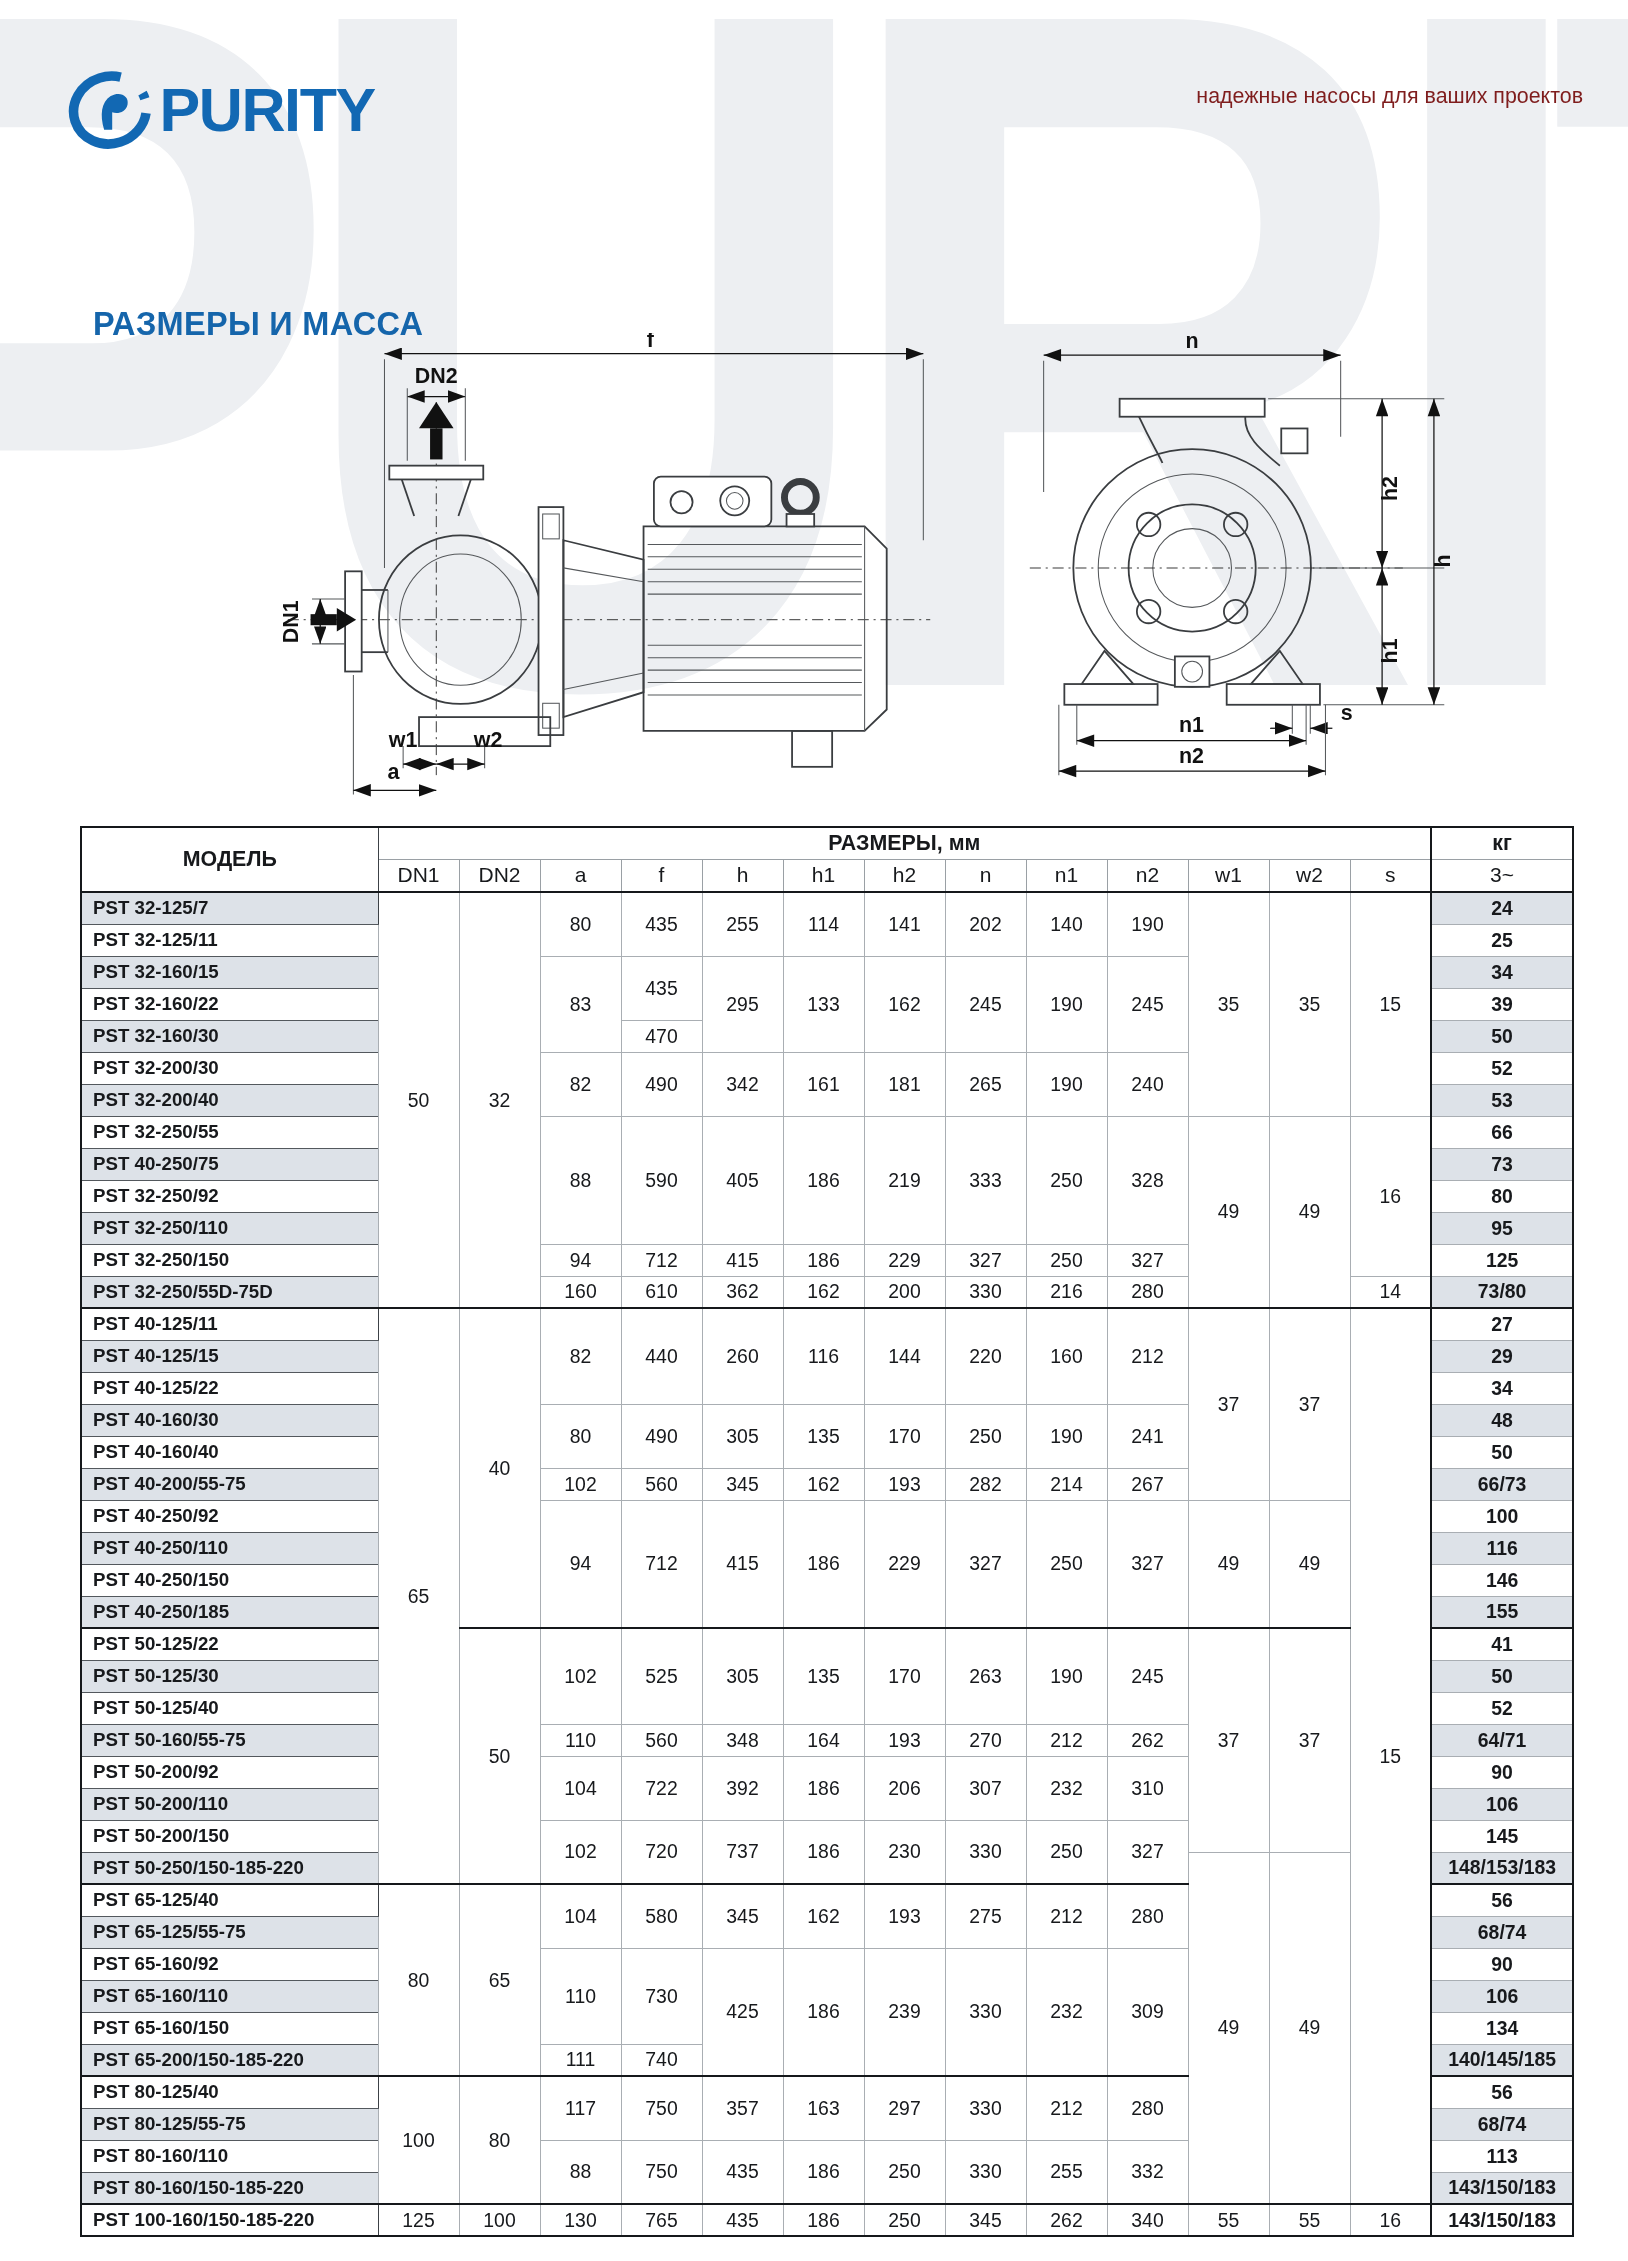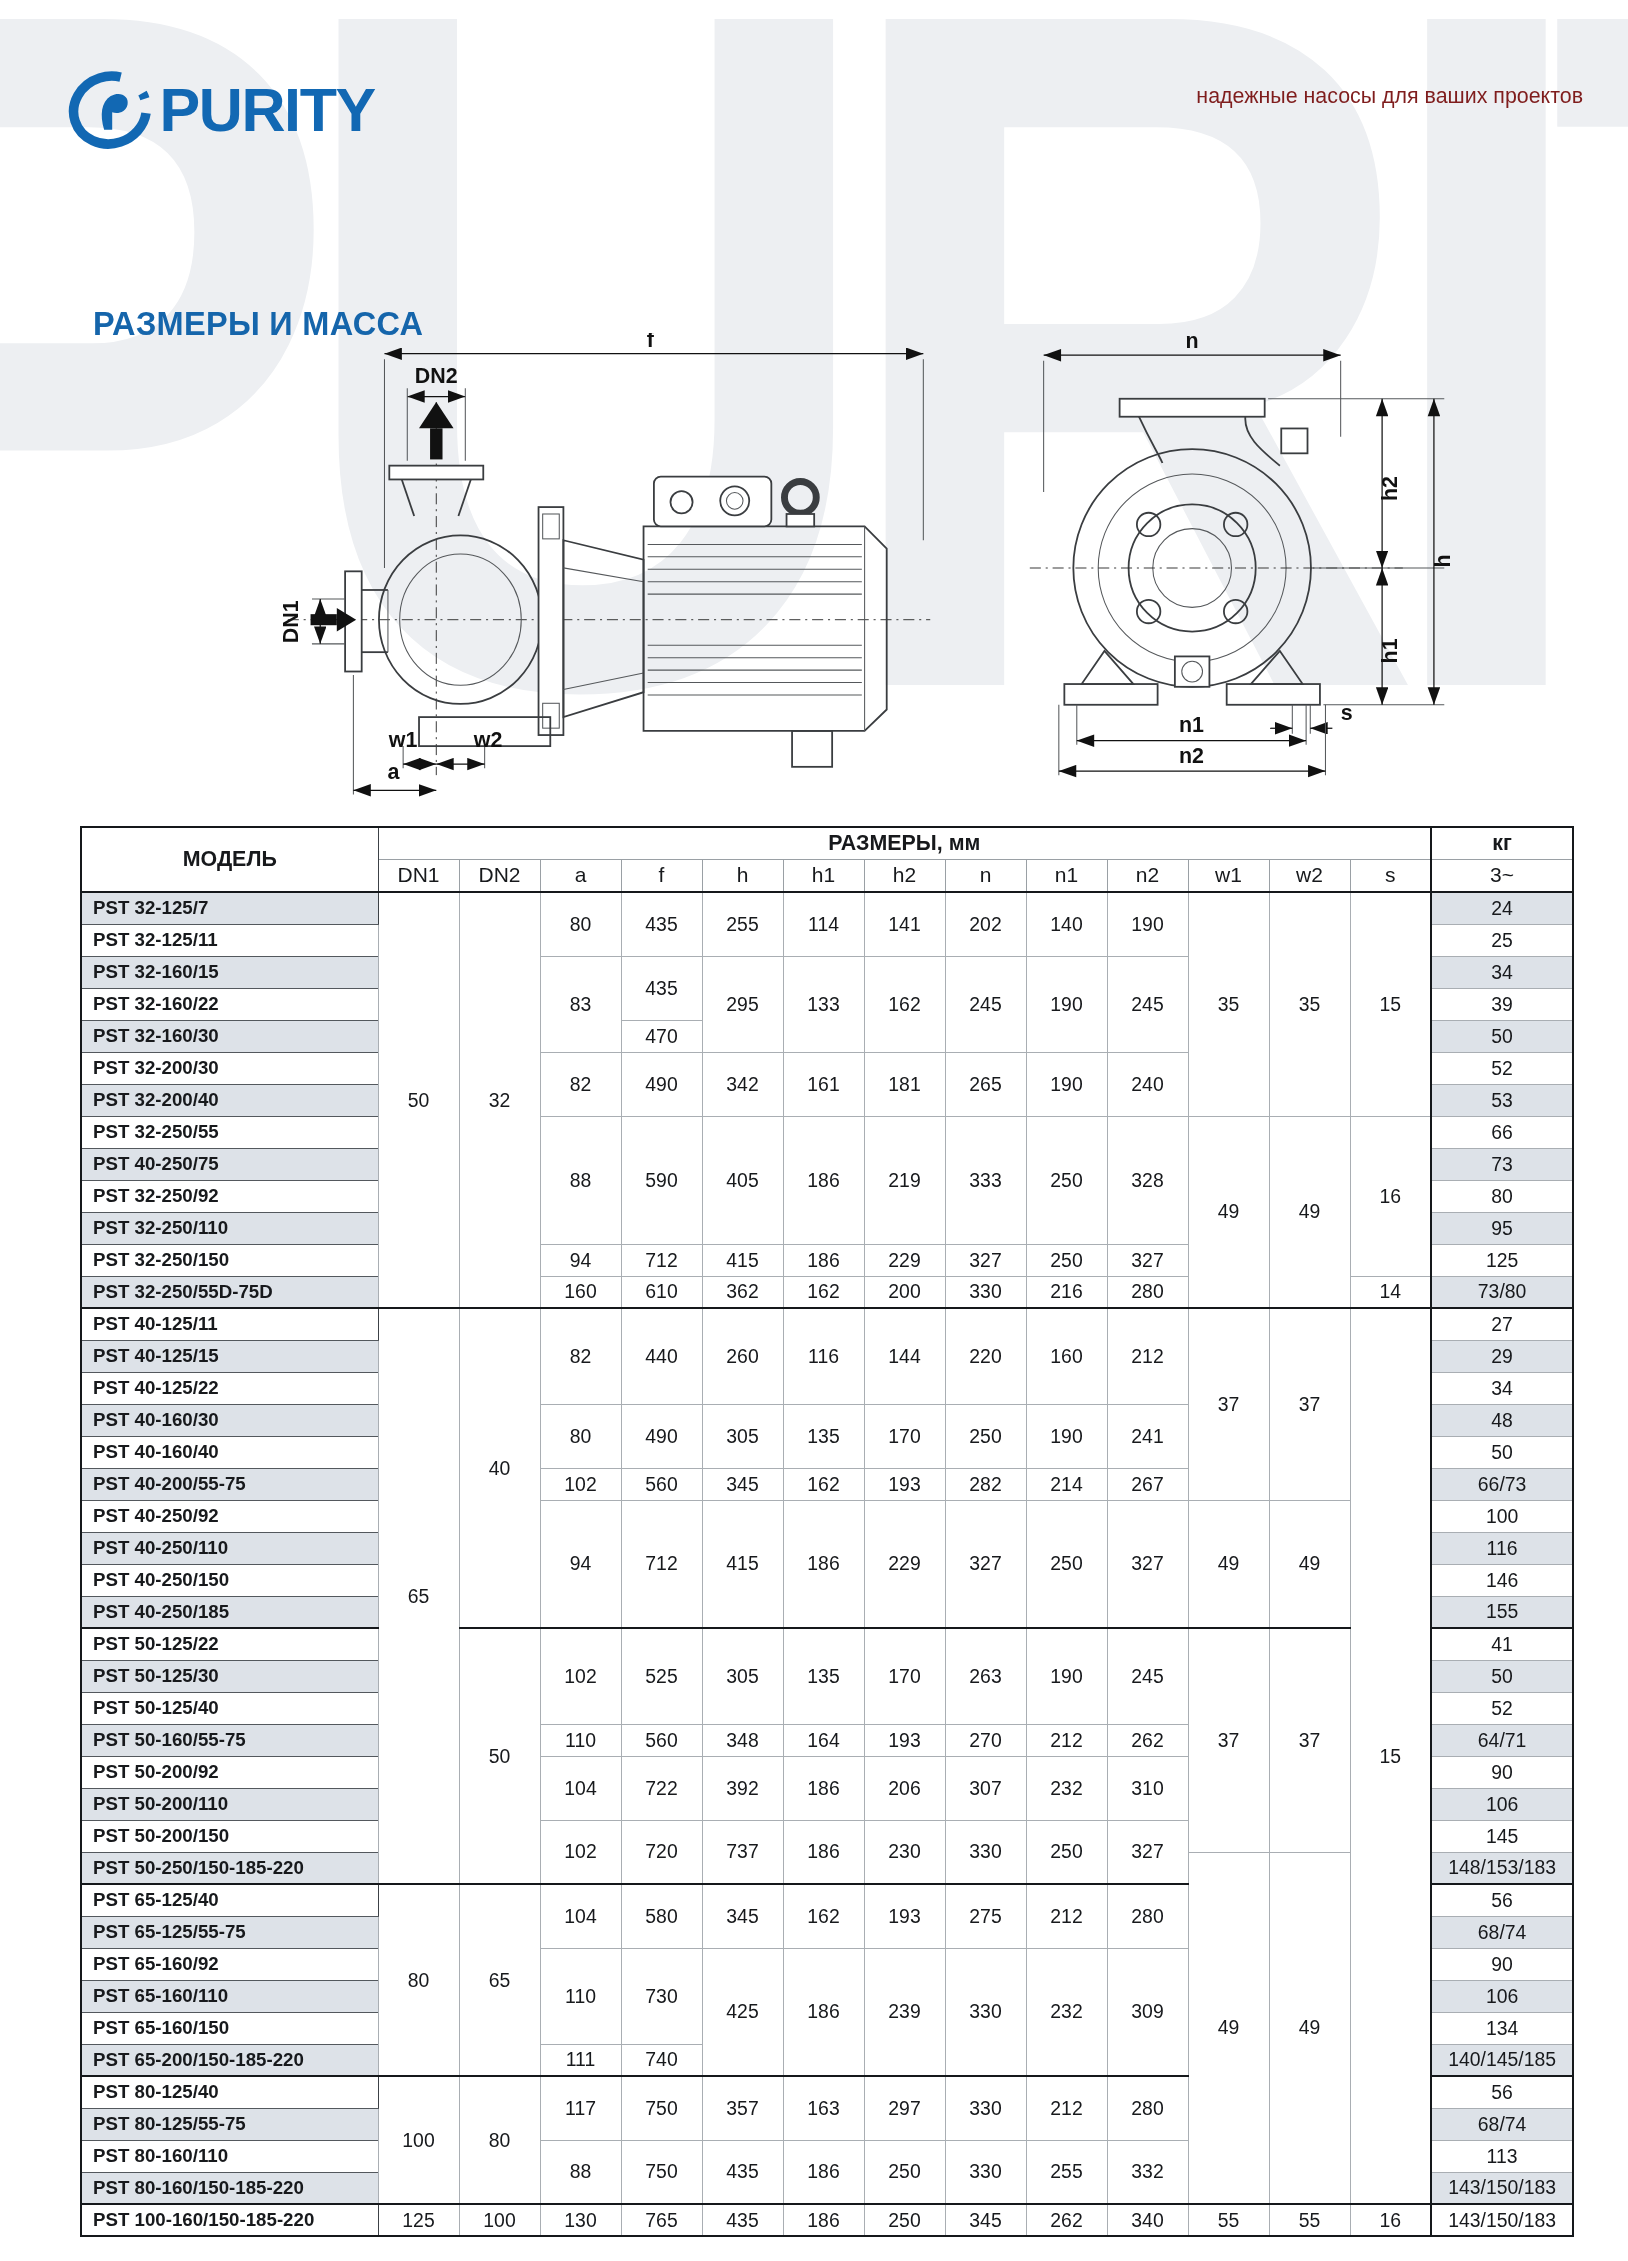--- a/index.html
+++ b/index.html
@@ -38,21 +38,21 @@
   thead tr.h1 th{height:32px;font-size:21.4px;}
   thead tr.h2 th{height:33px;font-size:21px;font-weight:400;border-bottom:2.8px solid #15181b;}
   thead th.model-h{font-size:22px;border-right:1.4px solid #3c4146;border-bottom:2.8px solid #15181b;}
   thead th.kg-h{border-left:2.1px solid #15181b;}
   thead th.kg-sub{border-left:2.1px solid #15181b;}
   tbody td{height:32px;font-size:19.4px;text-align:center;vertical-align:middle;
            border:0.7px solid #a9aeb3;background:transparent;}
   td.model{ text-align:left;font-weight:700;font-size:18.7px;padding-left:11px;
             border-top:1.1px solid #53585d;border-bottom:1.1px solid #53585d;
             border-right:1.4px solid #3c4146;border-left:none;}
-  td.kg{font-weight:400;border-left:2.1px solid #15181b;border-right:none;}
+  td.kg{font-weight:700;border-left:2.1px solid #15181b;border-right:none;}
   td.shaded{background:rgba(218,224,230,0.92);}
   tr.group-start > td{border-top:2.1px solid #15181b;}
 </style>
 </head>
 <body>
 
 <div class="watermark">PURITY</div>
 
 <div class="layer logo">
   <svg width="88" height="82" viewBox="0 0 120 110">

